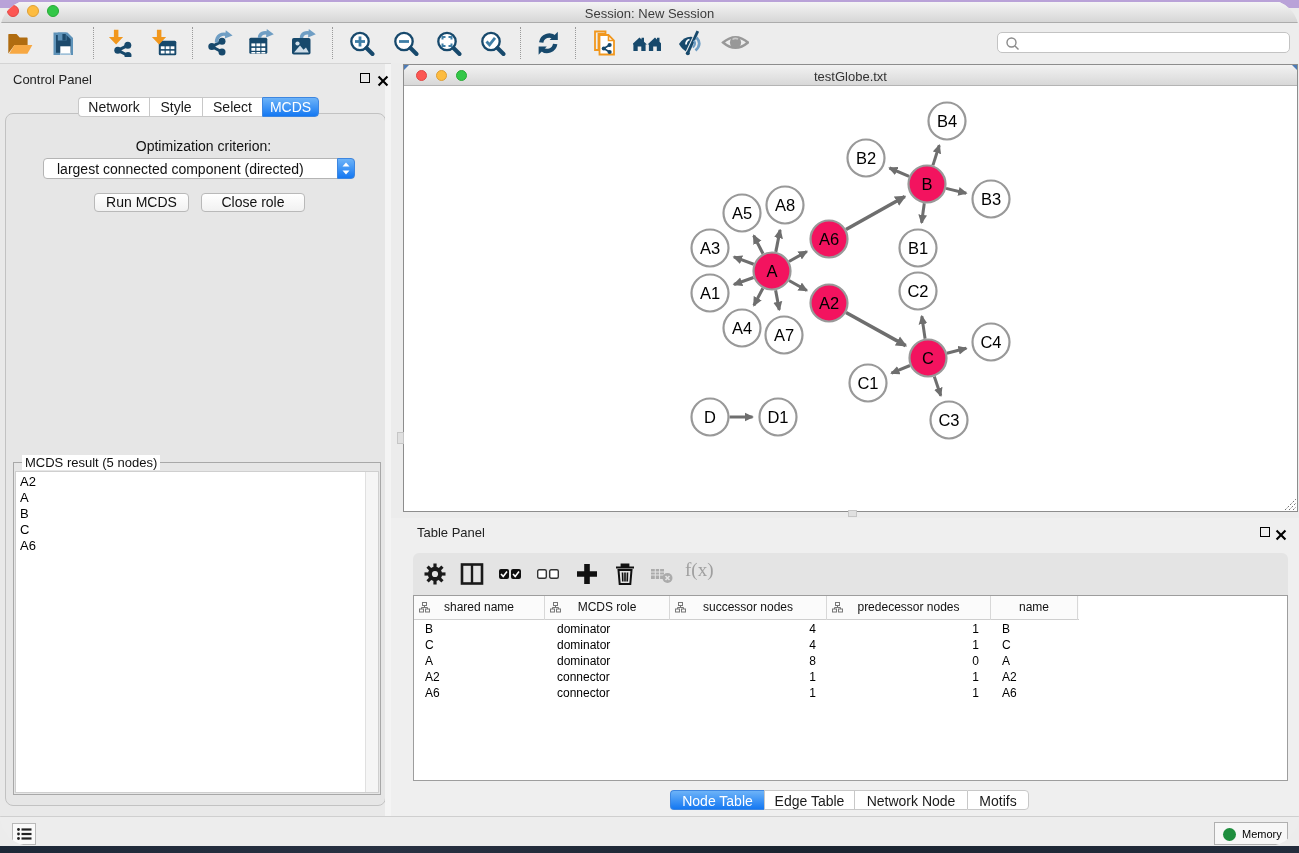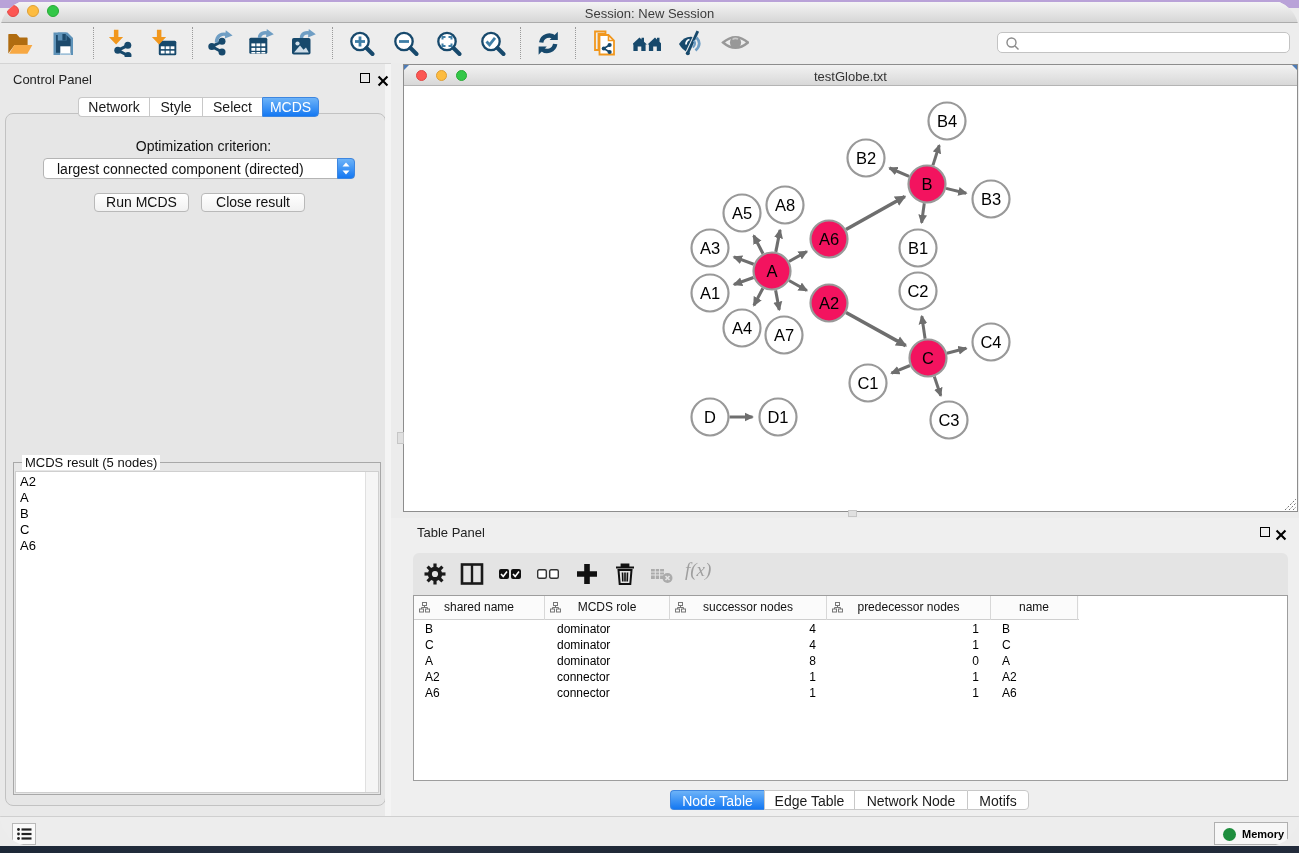--- a/index.html
+++ b/index.html
@@ -45,21 +45,21 @@
 #tp-table { position:absolute; left:22px; top:77px; width:875px; height:186px; background:#fff; border:1px solid #9d9d9d; }
 #thead { position:absolute; left:0; top:0; height:24px; width:665px; display:flex; background:#fbfbfb; border-bottom:1px solid #cfcfcf; }
 .th { height:24px; border-right:1px solid #d8d8d8; font-size:12px; color:#111; text-align:center; line-height:23px; position:relative; }
 .th svg { position:absolute; left:5px; top:6px; }
 .tr { position:absolute; left:0; height:16px; width:100%; font-size:12px; color:#000; }
 .td { position:absolute; top:0; height:16px; line-height:16px; }
 #btabs { position:absolute; left:279px; top:272px; height:21px; display:flex; }
 #statussep { position:absolute; left:0; top:816px; width:1299px; height:1px; background:#cfcfcf; }
 #statusbar { position:absolute; left:0; top:817px; width:1299px; height:29px; background:#ededed; }
 #sb-btn { position:absolute; left:12px; top:6px; width:24px; height:22px; background:#fafafa; border:1px solid #b9b9b9; }
-#mem-btn { position:absolute; left:1214px; top:5px; width:74px; height:23px; background:#f7f7f7; border:1px solid #b0b0b0; font-size:11px; color:#000;font-weight:bold; }
+#mem-btn { position:absolute; left:1214px; top:5px; width:74px; height:23px; background:#f7f7f7; border:1px solid #b0b0b0; font-size:11px; color:#000; }
 #bottomstrip { position:absolute; left:0; top:846px; width:1299px; height:7px; background:linear-gradient(90deg,#1d2837,#283142 30%,#1a2430 60%,#232c3c); }
 .divh { position:absolute; background:#e0e0e0; border:1px solid #c6c6c6; }
 #splitv { position:absolute; left:385px; top:64px; width:6px; height:752px; background:#f4f4f4; }
 </style>
 </head>
 <body>
 <div id="purpletop"></div>
 <div id="app">
   <div id="appbg"></div>
   <div id="titlebar">
@@ -210,21 +210,21 @@
       <div class="seg sel" style="width:57px">MCDS</div>
     </div>
     <div id="optlabel">Optimization criterion:</div>
     <div id="combo">largest connected component (directed)
       <div id="combo-btn"><svg width="16" height="19" viewBox="0 0 16 19">
             <path d="M4.5 7.5 L8 3.5 L11.5 7.5 Z" fill="#fff"></path>
             <path d="M4.5 11.5 L8 15.5 L11.5 11.5 Z" fill="#fff"></path>
           </svg></div>
     </div>
     <div class="btn" style="left:94px;top:129px;width:95px">Run MCDS</div>
-    <div class="btn" style="left:201px;top:129px;width:104px">Close result</div>
+    <div class="btn" style="left:201px;top:129px;width:104px">Close role</div>
     <div id="mcds-fs">
       <div id="mcds-legend">MCDS result (5 nodes)</div>
       <div id="mcds-list">A2<br>A<br>B<br>C<br>A6</div>
       <div id="mcds-scroll"></div>
     </div>
   </div>
   <div id="splitv"></div>
   <div id="cp-float"></div>
   <div id="cp-close"><svg width="12" height="12" viewBox="0 0 12 12">
         <path d="M2.3 0.8 L6 4.5 L9.7 0.8 L11.2 2.3 L7.5 6 L11.2 9.7 L9.7 11.2 L6 7.5 L2.3 11.2 L0.8 9.7 L4.5 6 L0.8 2.3 z" fill="#000"></path>
@@ -368,21 +368,21 @@
         </svg>
         <svg style="position:absolute;left:236px;top:8px" width="26" height="26" viewBox="0 0 26 26">
           <rect x="2" y="8" width="13" height="10" fill="#ababab"></rect>
           <line x1="2" y1="11" x2="15" y2="11" stroke="#e4e4e4" stroke-width="1"></line>
           <line x1="2" y1="14" x2="15" y2="14" stroke="#e4e4e4" stroke-width="1"></line>
           <line x1="6.3" y1="8" x2="6.3" y2="18" stroke="#e4e4e4" stroke-width="1"></line>
           <line x1="10.6" y1="8" x2="10.6" y2="18" stroke="#e4e4e4" stroke-width="1"></line>
           <circle cx="18.5" cy="17" r="5" fill="#ababab"></circle>
           <path d="M16.5 15 l4 4 M20.5 15 l-4 4" stroke="#e4e4e4" stroke-width="1.6"></path>
         </svg>
-        <div style="position:absolute;left:272px;top:6px;font-family:'Liberation Serif',serif;font-style:italic;font-size:19px;color:#9f9f9f">f(x)</div>
+        <div style="position:absolute;left:272px;top:6px;font-family:'Liberation Serif',serif;font-size:19px;color:#9f9f9f">f(x)</div>
       </div>
     <div id="tp-table">
       <div id="thead">
           <div class="th" style="width:131px"><svg width="11" height="11" viewBox="0 0 11 11">
               <rect x="3.5" y="0.5" width="4" height="3" fill="none" stroke="#777" stroke-width="1"></rect>
               <rect x="0.5" y="7" width="4" height="3" fill="none" stroke="#777" stroke-width="1"></rect>
               <rect x="6.5" y="7" width="4" height="3" fill="none" stroke="#777" stroke-width="1"></rect>
               <path d="M5.5 3.5 v2 M2.5 7 v-1.5 h6 V7" fill="none" stroke="#777" stroke-width="1"></path>
             </svg>shared name</div>
           <div class="th" style="width:125px"><svg width="11" height="11" viewBox="0 0 11 11">

